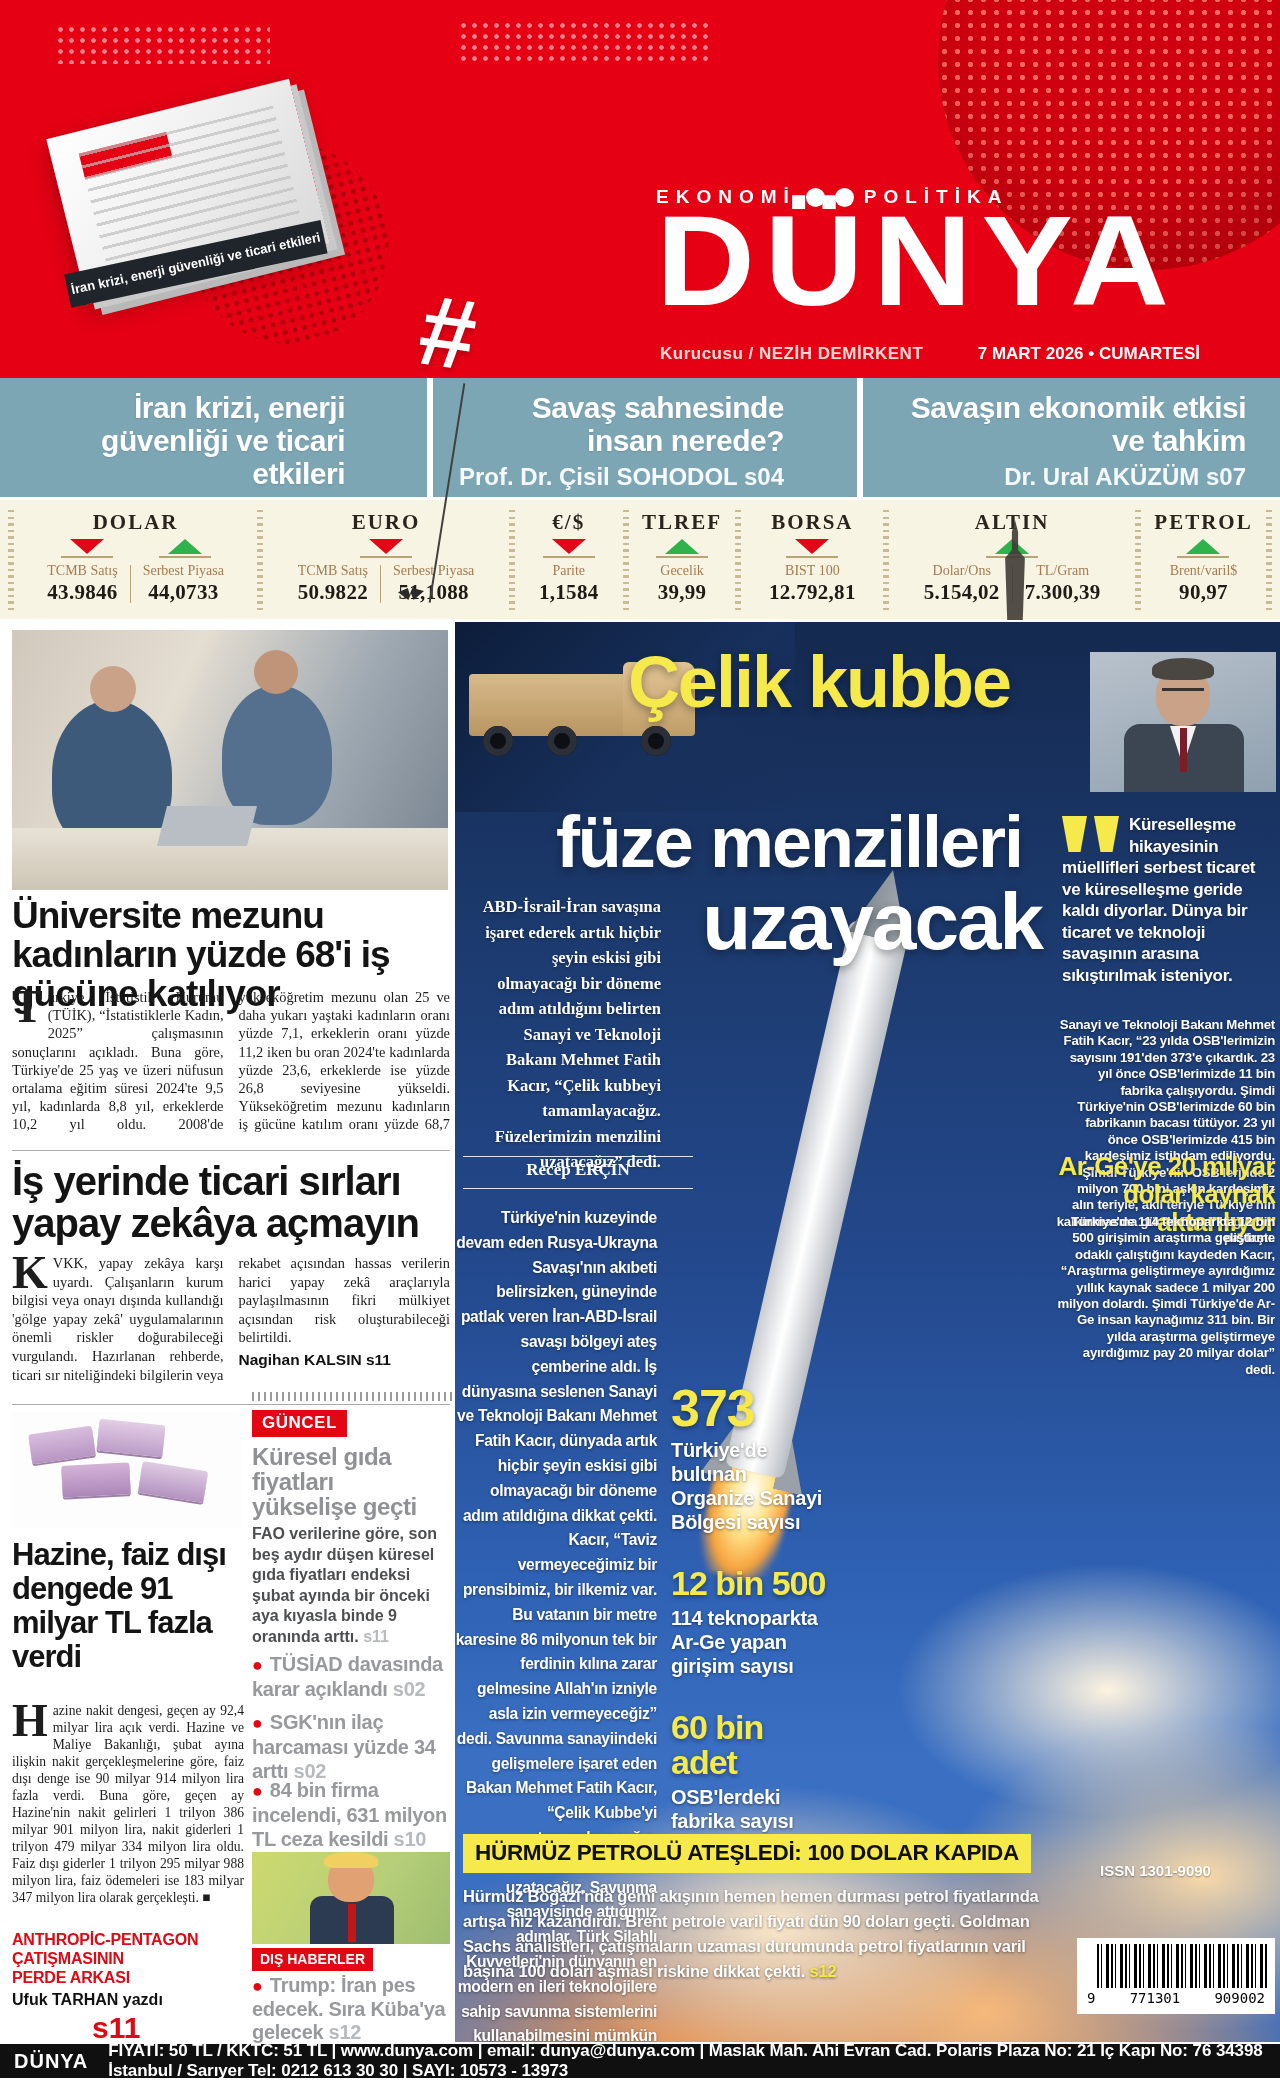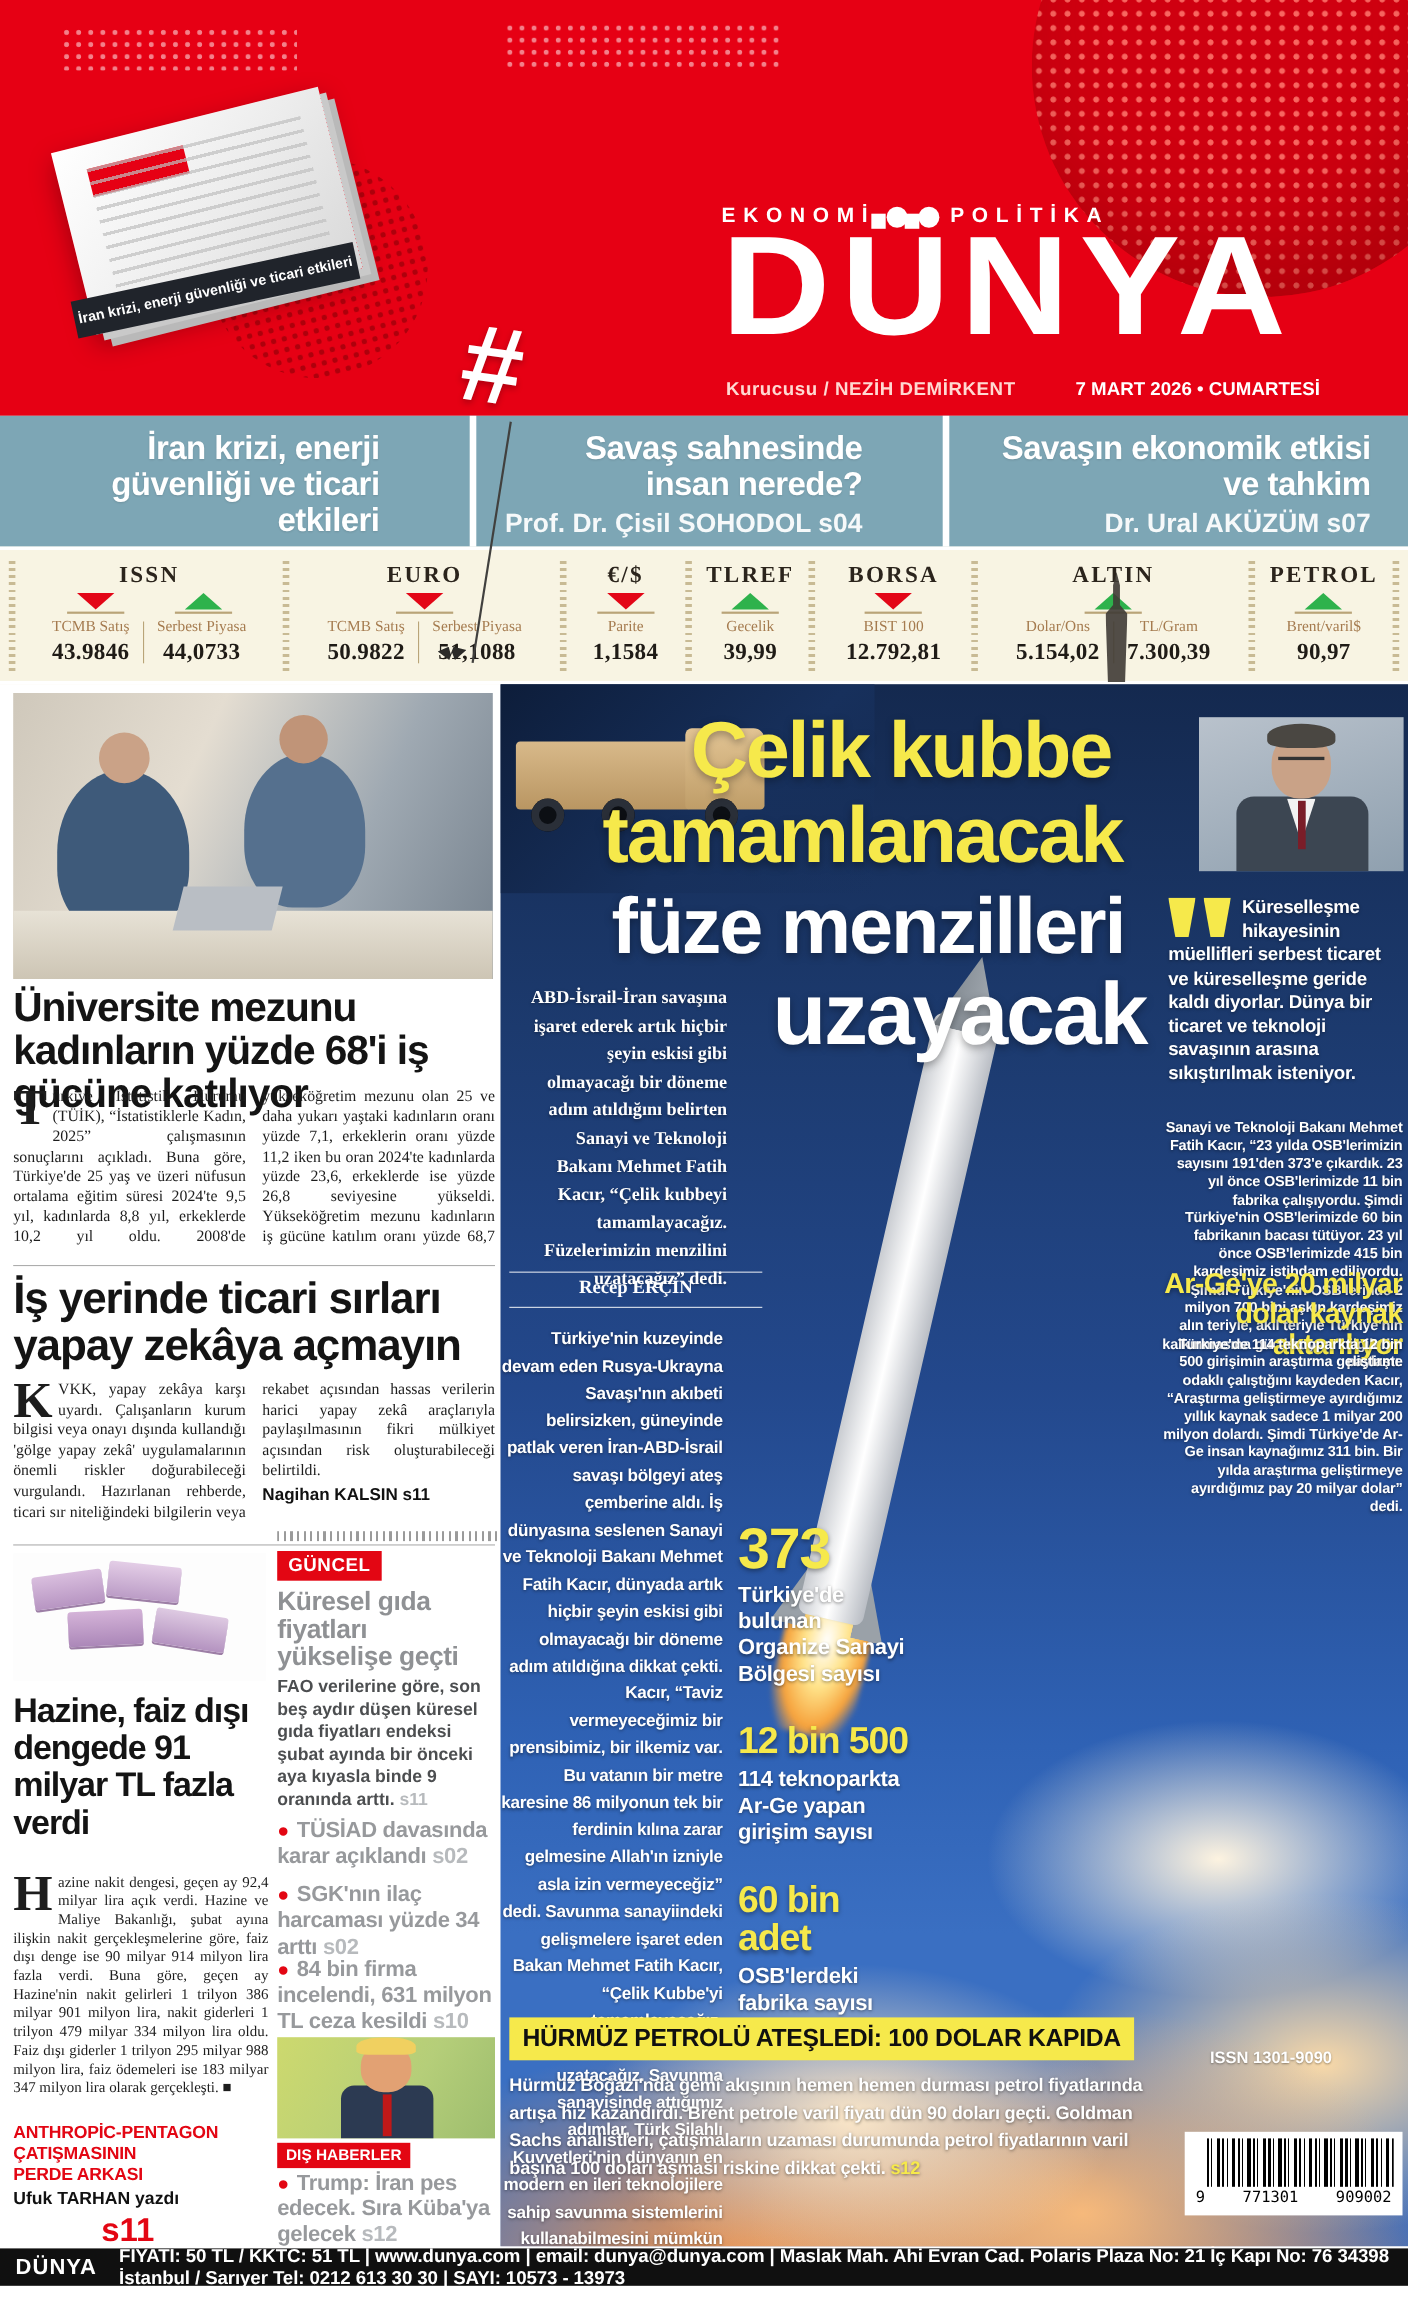--- a/index.html
+++ b/index.html
@@ -249,21 +249,21 @@
     <div class="band-sep" style="left:857px;"></div>
     <div class="band-col" style="left:880px; width:366px;">
       <div class="band-title">Savaşın ekonomik etkisi ve tahkim</div>
       <div class="band-byline">Dr. Ural AKÜZÜM s07</div>
     </div>
   </section>
 
   <section class="market">
     <i class="dash"></i>
     <div class="mk" style="flex-grow:1.7">
-      <div class="mk-name">ISSN</div>
+      <div class="mk-name">DOLAR</div>
       <div class="mk-arrows">
         <span class="arrwrap">
             <i class="arr down"></i>
             <i class="arr-base"></i>
           </span>
         <span class="arrwrap">
             <i class="arr up"></i>
             <i class="arr-base"></i>
           </span>
       </div>
@@ -464,21 +464,20 @@
     <div class="portrait">
       <div class="k-suit"></div>
       <div class="k-shirt"></div>
       <div class="k-tie"></div>
       <div class="k-head"></div>
       <div class="k-hair"></div>
       <div class="k-glass"></div>
     </div>
 
     <div class="hl hl-y hl1">Çelik kubbe</div>
-    <div class="hl hl-y hl2">tamamlanacak</div>
     <div class="hl hl-w hl3">füze menzilleri</div>
     <div class="hl hl-w hl4">uzayacak</div>
 
     <div class="lede">ABD-İsrail-İran savaşına işaret ederek artık hiçbir şeyin eskisi gibi olmayacağı bir döneme adım atıldığını belirten Sanayi ve Teknoloji Bakanı Mehmet Fatih Kacır, “Çelik kubbeyi tamamlayacağız. Füzelerimizin menzilini uzatacağız” dedi.</div>
     <div class="byline-rule br1"></div>
     <div class="ls-byline">Recep ERÇİN</div>
     <div class="byline-rule br2"></div>
     <div class="lsbody"><span>Türkiye'nin kuzeyinde devam eden Rusya-Ukrayna Savaşı'nın akıbeti belirsizken, güneyinde patlak veren İran-ABD-İsrail savaşı bölgeyi ateş çemberine aldı. İş dünyasına seslenen Sanayi ve Teknoloji Bakanı Mehmet Fatih Kacır, dünyada artık hiçbir şeyin eskisi gibi olmayacağı bir döneme adım atıldığına dikkat çekti. Kacır, “Taviz vermeyeceğimiz bir prensibimiz, bir ilkemiz var. Bu vatanın bir metre karesine 86 milyonun tek bir ferdinin kılına zarar gelmesine Allah'ın izniyle asla izin vermeyeceğiz” dedi. Savunma sanayiindeki gelişmelere işaret eden Bakan Mehmet Fatih Kacır, “Çelik Kubbe'yi tamamlayacağız. Füzelerimizin menzillerini uzatacağız. Savunma sanayisinde attığımız adımlar, Türk Silahlı Kuvvetleri'nin dünyanın en modern en ileri teknolojilere sahip savunma sistemlerini kullanabilmesini mümkün kıldı. Cephede güçlü değilseniz masada güçlü olamazsınız” ifadelerini kullandı.</span> </div>
 
     <div class="stats">

